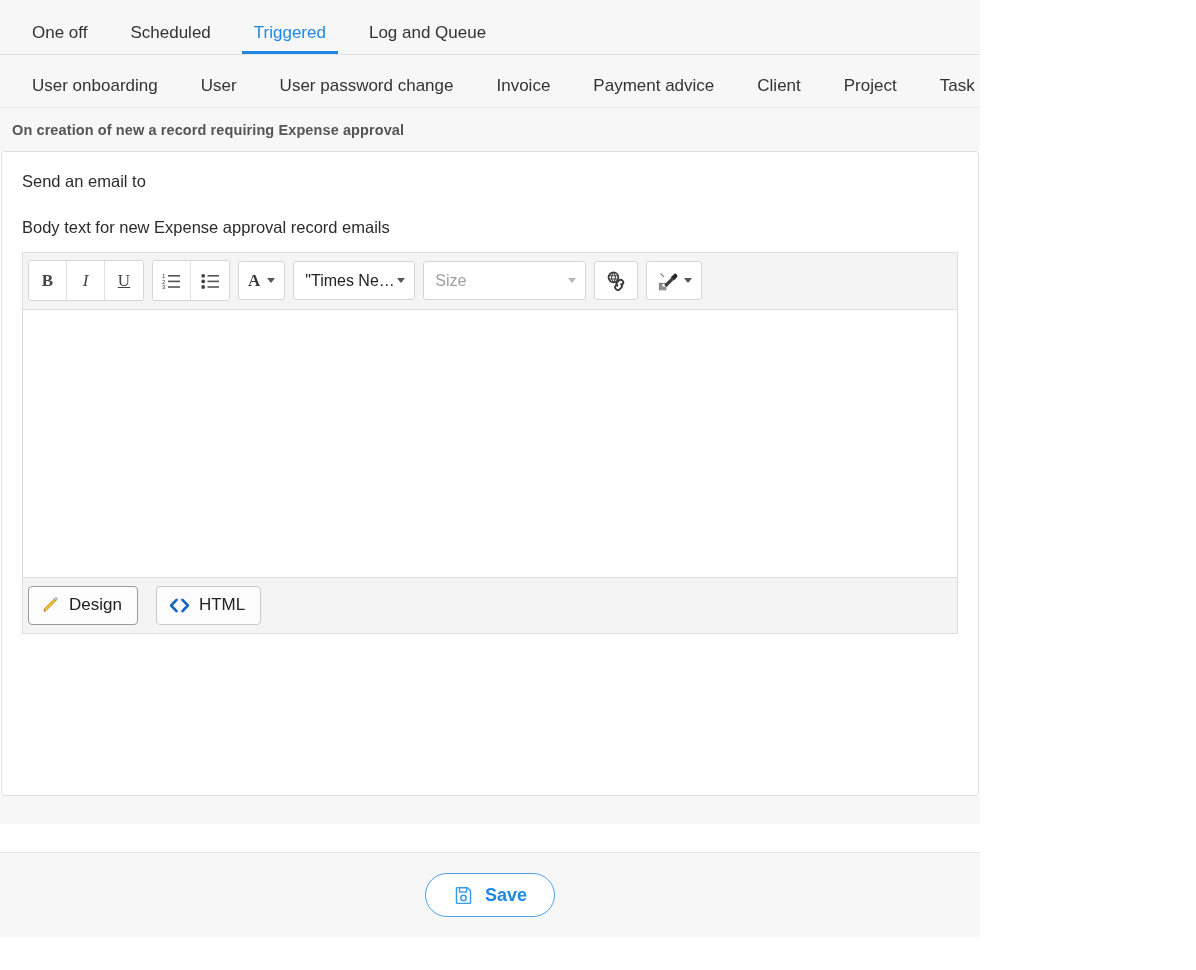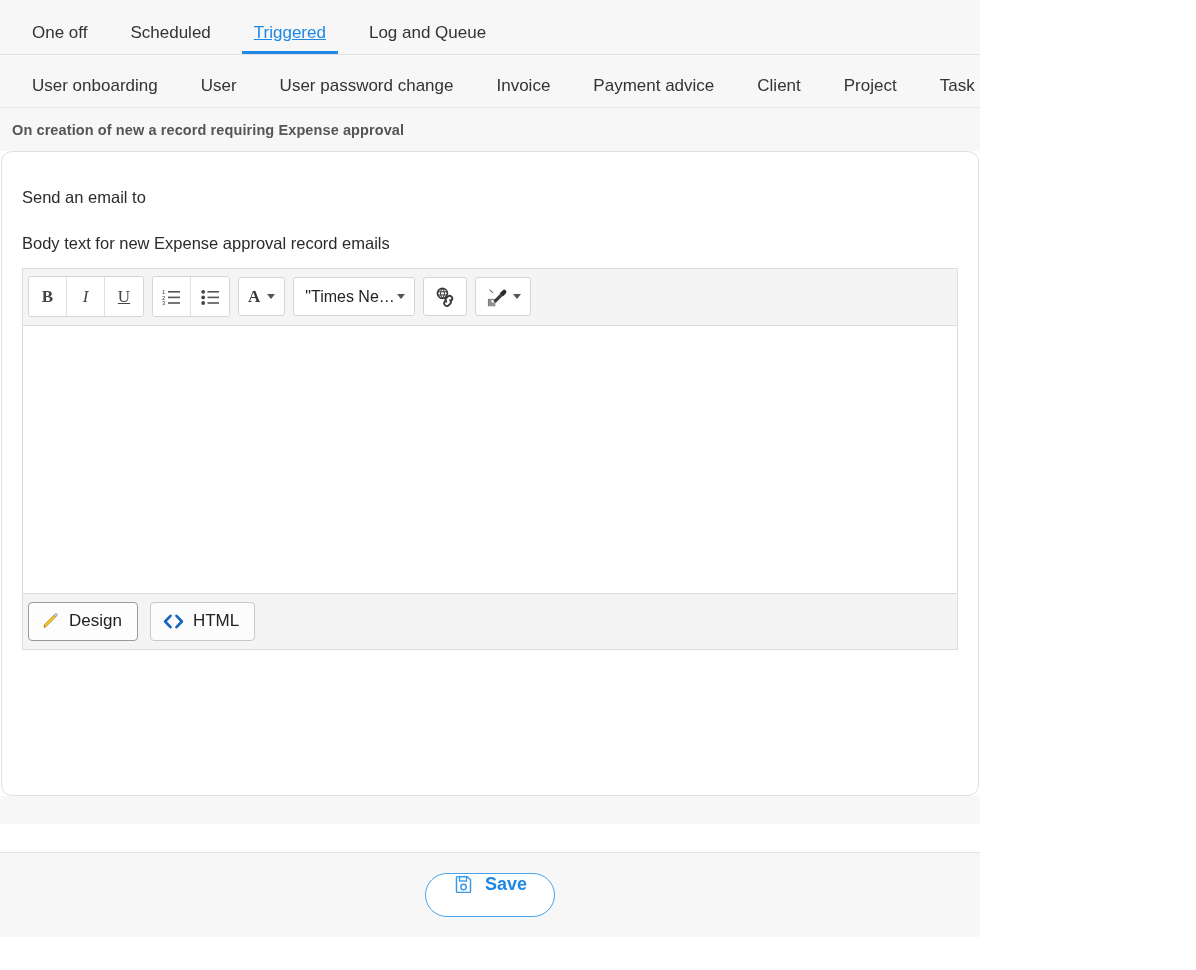--- a/index.html
+++ b/index.html
@@ -35,21 +35,21 @@
     margin-right: 43px;
     line-height: 1;
     cursor: pointer;
     user-select: none;
     background: none;
     border: none;
     font-family: "Liberation Sans", sans-serif;
   }
   .row2 .tab, .row3 .tab { padding-bottom: 13px; }
   .tab:last-child { margin-right: 0; }
-  .tab.active { color: #1e88e5; text-decoration: underline; }
+  .tab.active { color: #1e88e5; }
   .tab.active::after {
     content: "";
     position: absolute;
     left: -12px; right: -12px; bottom: 0;
     height: 3px;
     background: #1e88e5;
   }
 
   
   .section-header {
@@ -59,22 +59,22 @@
     font-weight: bold;
     color: #555555;
     letter-spacing: .1px;
   }
 
   
   .card {
     margin: 0 1px 0 1px;
     background: #ffffff;
     border: 1px solid #e0e0e0;
-    border-radius: 11px;
-    padding: 36px 20px 18px 20px;
+    border-radius: 3px;
+    padding: 20px 20px 18px 20px;
     min-height: 645px;
   }
 
   .field { margin-bottom: 26px; }
   .field-label {
     font-size: 16.5px;
     color: #2b2b2b;
     margin-bottom: 10px;
     line-height: 1.2;
   }
@@ -183,21 +183,21 @@
     height: 267px;
     background: #ffffff;
     border: none;
     outline: none;
   }
   .editor-footer {
     background: #f4f4f4;
     border-top: 1px solid #dcdcdc;
     padding: 8px 5px;
     display: flex;
-    gap: 12px;
+    gap: 18px;
     align-items: center;
   }
   .mode-btn {
     display: flex; align-items: center; gap: 9px;
     height: 39px;
     padding: 0 15px 0 12px;
     background: #fcfcfc;
     border: 1px solid #c9c9c9;
     border-radius: 4px;
     font-size: 17px;
@@ -211,21 +211,21 @@
   .page-footer {
     background: #f7f7f7;
     border-top: 1px solid #e4e4e4;
     height: 85px;
     display: flex;
     align-items: center;
     justify-content: center;
     margin-top: 28px;
   }
   .save-btn {
-    display: flex; justify-content: center;
+    display: flex; align-items: center; justify-content: center;
     gap: 11px;
     min-width: 130px;
     height: 44px;
     padding: 0 26px;
     border: 1px solid #4aa3e8;
     border-radius: 24px;
     background: #ffffff;
     color: #1e88e5;
     font-size: 18px;
     font-weight: bold;
@@ -306,20 +306,24 @@
           <button class="tbtn-wide">
             <span style="font-family:'Liberation Serif',serif;font-weight:bold;font-size:17px;color:#3a3a3a;">A</span>
             <span class="caret"></span>
           </button>
 
           <div class="combo font-combo">
             <span class="combo-text">"Times Ne…</span>
             <span class="caret"></span>
           </div>
 
+          <div class="combo size-combo">
+            <span class="combo-text">Size</span>
+            <span class="caret light"></span>
+          </div>
 
           <button class="icon-btn">
             <svg width="22" height="22" viewBox="0 0 24 24">
               <circle cx="9.2" cy="8" r="5.4" fill="none" stroke="#3b3b3b" stroke-width="1.9"></circle>
               <path d="M4.2 6.2 H14.2 M4.2 9.8 H14.2" stroke="#3b3b3b" stroke-width="1.1" fill="none"></path>
               <path d="M9.2 2.7 C6.4 5.4 6.4 10.6 9.2 13.4 M9.2 2.7 C12 5.4 12 10.6 9.2 13.4" stroke="#3b3b3b" stroke-width="1.1" fill="none"></path>
               <path d="M13.4 17.2 a2.9 2.9 0 0 1 0-4.1 l1.6-1.6 a2.9 2.9 0 0 1 4.1 4.1 l-1 1" stroke="#3b3b3b" stroke-width="2" fill="none" stroke-linecap="round"></path>
               <path d="M17.6 15.3 a2.9 2.9 0 0 1 0 4.1 l-1.6 1.6 a2.9 2.9 0 0 1-4.1-4.1 l1-1" stroke="#3b3b3b" stroke-width="2" fill="none" stroke-linecap="round"></path>
             </svg>
           </button>

